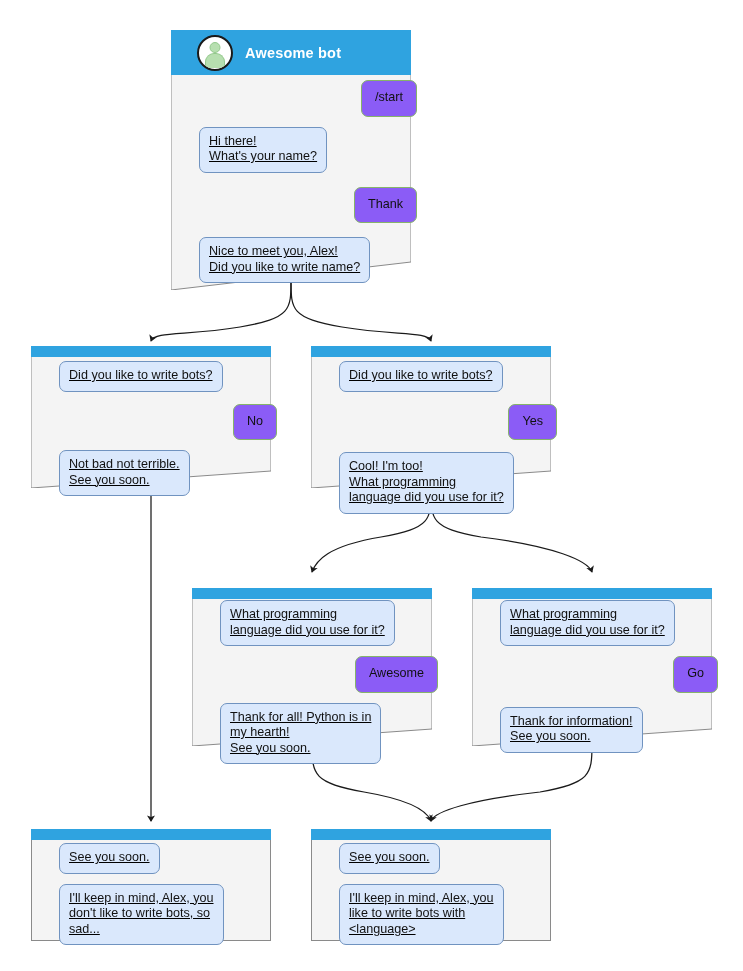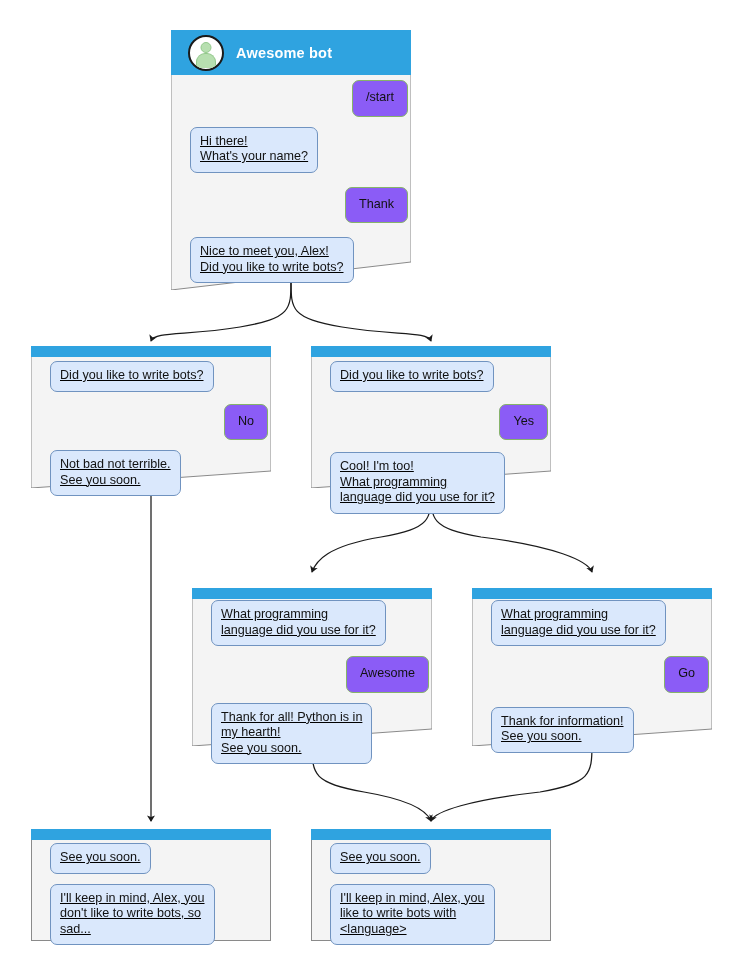--- a/index.html
+++ b/index.html
@@ -33,21 +33,21 @@
     box-sizing: border-box;
   }
   .card-shape {
     position: absolute;
     left: 0; top: 0;
     width: 100%;
     height: 100%;
   }
   .card-inner {
     position: absolute;
-    left: 8px; top: 0;
+    left: 17px; top: 0;
     width: 100%;
     height: 100%;
     box-sizing: border-box;
   }
   .card-header {
     position: absolute;
     left: 0;
     top: 0;
     width: 100%;
     box-sizing: border-box;
@@ -174,21 +174,21 @@
         </div>
         <div class="row left">
           <div class="bubble bot">Hi there!
 What's your name?</div>
         </div>
         <div class="row right" style="margin-top:14px;">
           <div class="bubble user">Thank</div>
         </div>
         <div class="row left" style="margin-top:14px;">
           <div class="bubble bot">Nice to meet you, Alex!
-Did you like to write bots?</div>
+Did you like to write name?</div>
         </div>
       </div>
     </div>
   </div>
 
   <div class="card" style="left:31px; top:346px; width:240px; height:142px;">
     <svg class="card-shape" viewBox="0 0 240 142" preserveAspectRatio="none">
       <polygon points="0,0 240,0 240,125 0,142" fill="#f4f4f4" stroke="#8a8a8a" stroke-width="1"></polygon>
       <rect x="0" y="0" width="240" height="11" fill="#2fa3e0"></rect>
     </svg>

